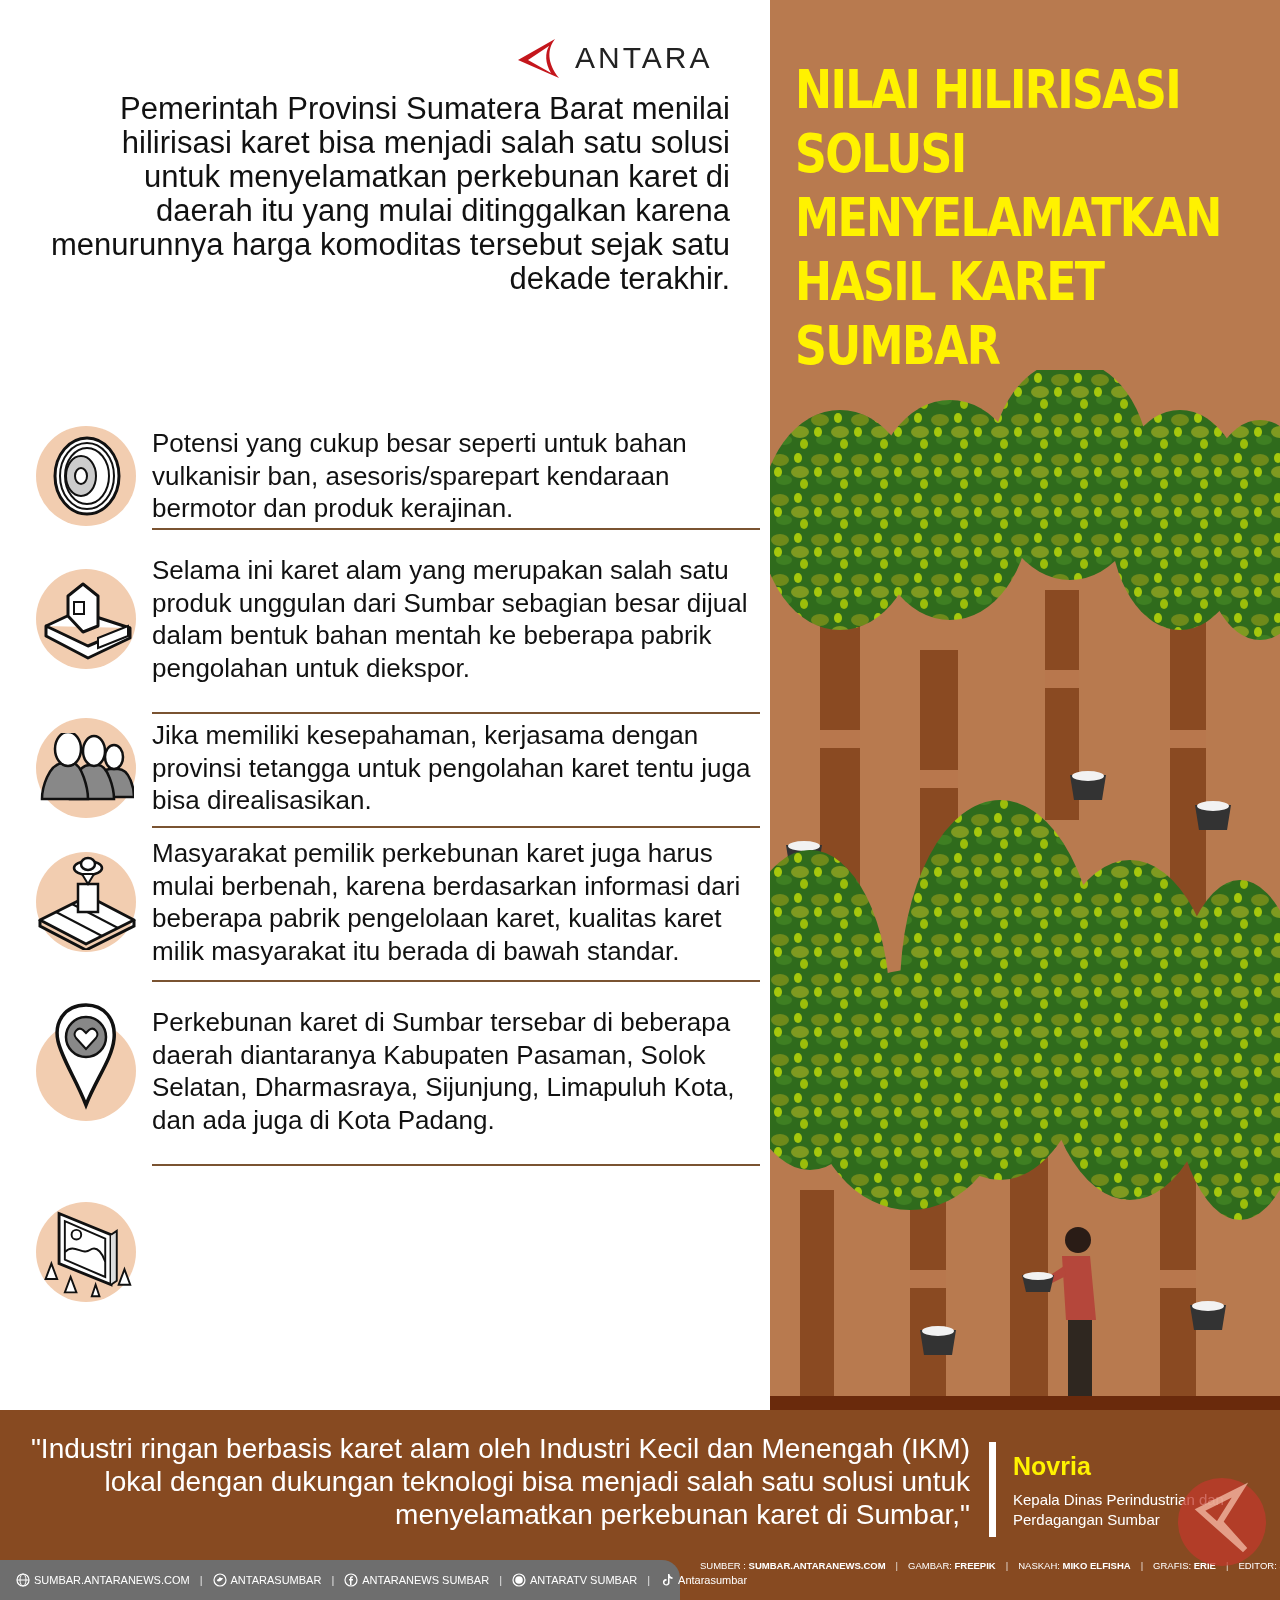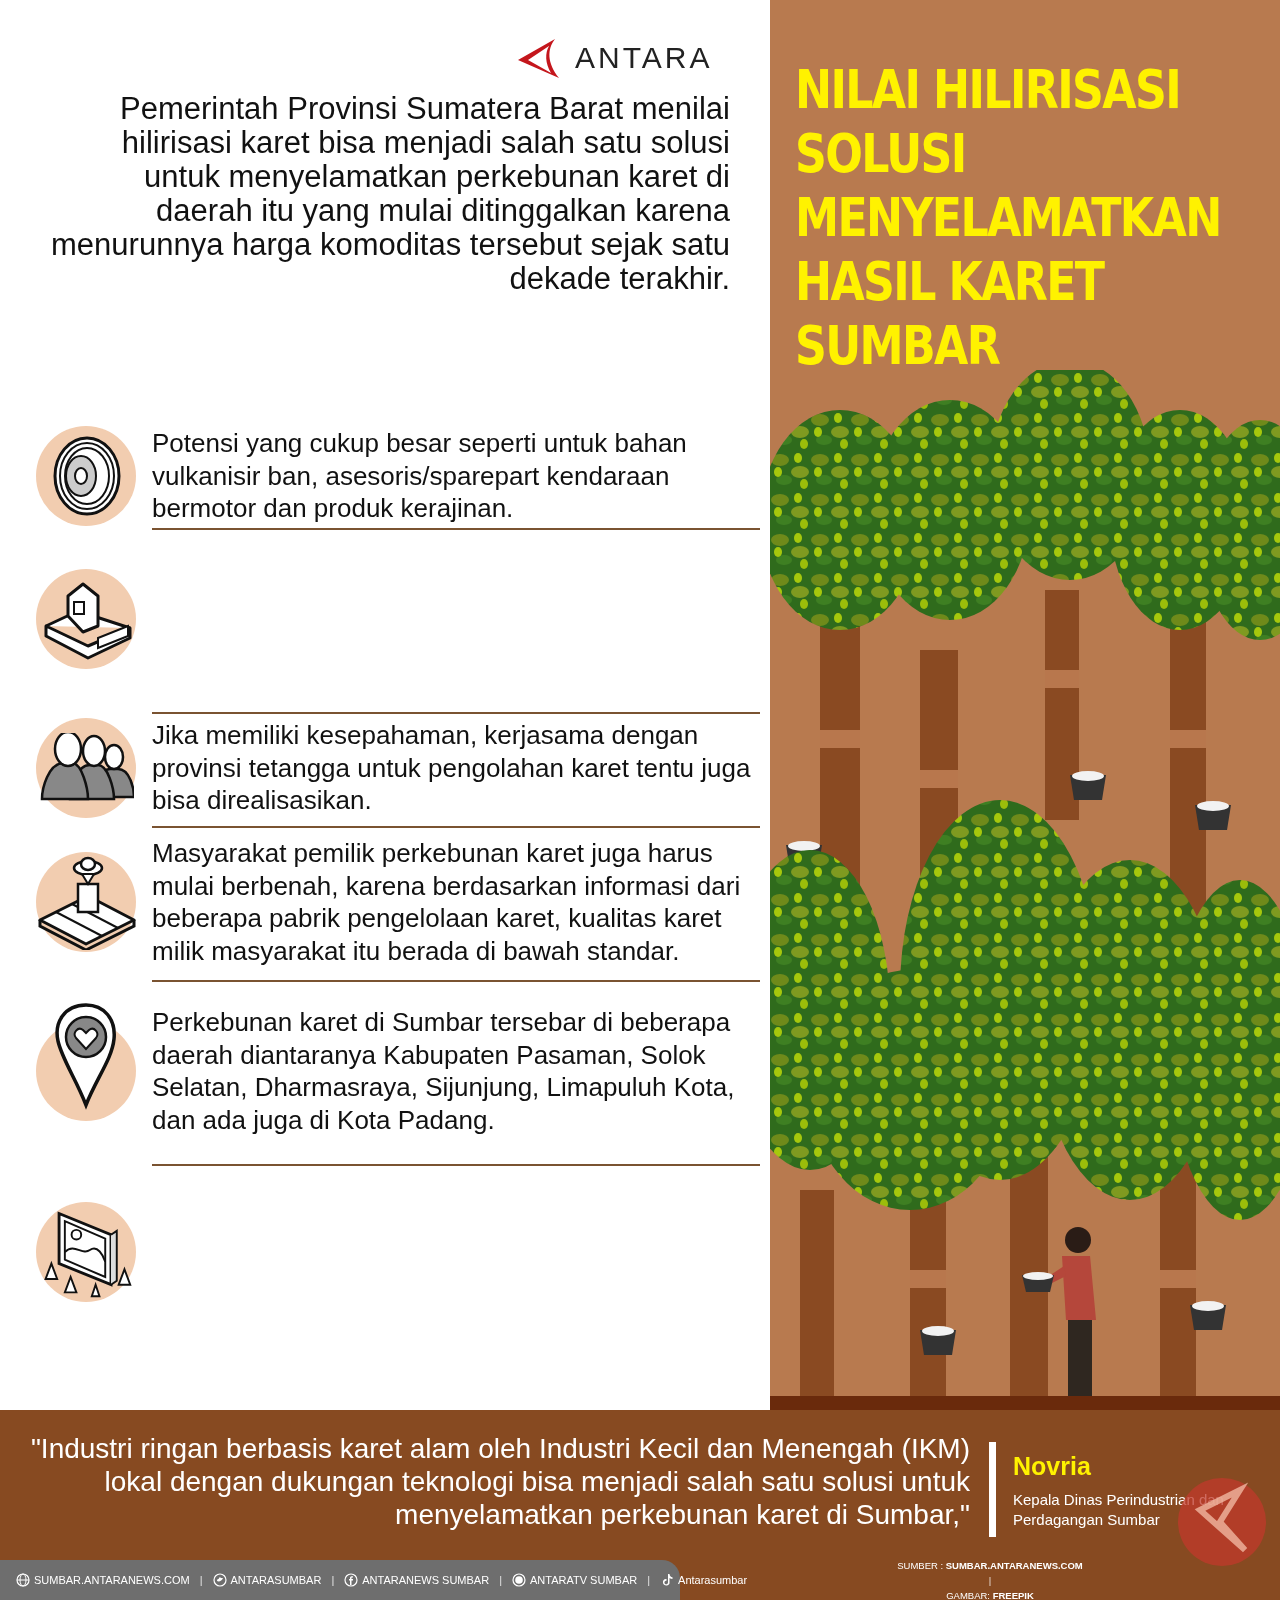--- a/index.html
+++ b/index.html
@@ -33,21 +33,21 @@
   .quote-bar { position: absolute; left: 989px; top: 32px; width: 7px; height: 95px; background: #ffffff; }
   .speaker-name { position: absolute; left: 1013px; top: 42px; font-size: 25px; font-weight: 700; color: #fff200; }
   .speaker-role { position: absolute; left: 1013px; top: 80px; font-size: 15px; line-height: 20px; color: #ffffff; width: 250px; }
 
   
   .footer { position: absolute; left: 0; top: 1560px; width: 1280px; height: 40px; background: #874a21; padding-left: 29px; }
   .footer-left { position: absolute; left: 0; top: 0; width: 680px; height: 40px; background: #6e6e6e; border-top-right-radius: 18px; display: flex; align-items: center; padding-left: 16px; gap: 6px; color: #fff; font-size: 11px; white-space: nowrap; }
   .footer-left .sep { opacity: 0.8; margin: 0 4px; }
   .social { display: flex; align-items: center; gap: 4px; }
   .social svg { width: 14px; height: 14px; }
-  .footer-right { position: absolute; left: 700px; top: 0; width: 580px; height: 40px; display: flex; align-items: center; color: #fff; font-size: 9.5px; white-space: nowrap; gap: 4px; flex-direction: column; }
+  .footer-right { position: absolute; left: 700px; top: 0; width: 580px; height: 40px; display: flex; color: #fff; font-size: 9.5px; white-space: nowrap; gap: 4px; }
   .footer-right b { font-weight: 700; }
   .footer-right .sep { margin: 0 6px; opacity: 0.8; }
 
   .watermark { position: absolute; left: 1160px; top: 1450px; width: 110px; height: 130px; }
 </style>
 </head>
 <body>
 
 <div class="left">
   <div class="logo">
@@ -82,20 +82,21 @@
           <div class="icon-circle">
         <svg width="96" height="86" viewBox="0 0 96 86">
           <path d="M8 50 L50 70 L92 52 L92 62 L50 82 L8 60 Z" fill="#fff" stroke="#111" stroke-width="3" stroke-linejoin="round"></path>
           <path d="M8 50 L40 35 L92 52" fill="#fff" stroke="#111" stroke-width="3" stroke-linejoin="round"></path>
           <path d="M30 40 L30 20 L45 8 L60 20 L60 50 L45 56 Z" fill="#fff" stroke="#111" stroke-width="3" stroke-linejoin="round"></path>
           <rect x="36" y="26" width="10" height="12" fill="#fff" stroke="#111" stroke-width="2"></rect>
           <path d="M60 62 L90 50 L90 60 L60 72 Z" fill="#fff" stroke="#111" stroke-width="2"></path>
         </svg>
       </div>
         </div>
+      <div class="item-text">Selama ini karet alam yang merupakan salah satu produk unggulan dari Sumbar sebagian besar dijual dalam bentuk bahan mentah ke beberapa pabrik pengolahan untuk diekspor.</div>
     </div>
     <div class="divider"></div>
 
     <div class="item" style="height:112px;">
       <div class="item-icon">
           <div class="icon-circle">
         <svg width="96" height="70" viewBox="0 0 96 70">
           <path d="M72 36 C60 36 56 56 56 64 L96 64 C96 56 92 36 80 36 Z" fill="#888" stroke="#111" stroke-width="2.5"></path>
           <ellipse cx="76" cy="24" rx="9" ry="12" fill="#fff" stroke="#111" stroke-width="2.5"></ellipse>
           <path d="M52 32 C38 32 32 56 32 66 L76 66 C76 56 70 32 60 32 Z" fill="#888" stroke="#111" stroke-width="2.5"></path>

